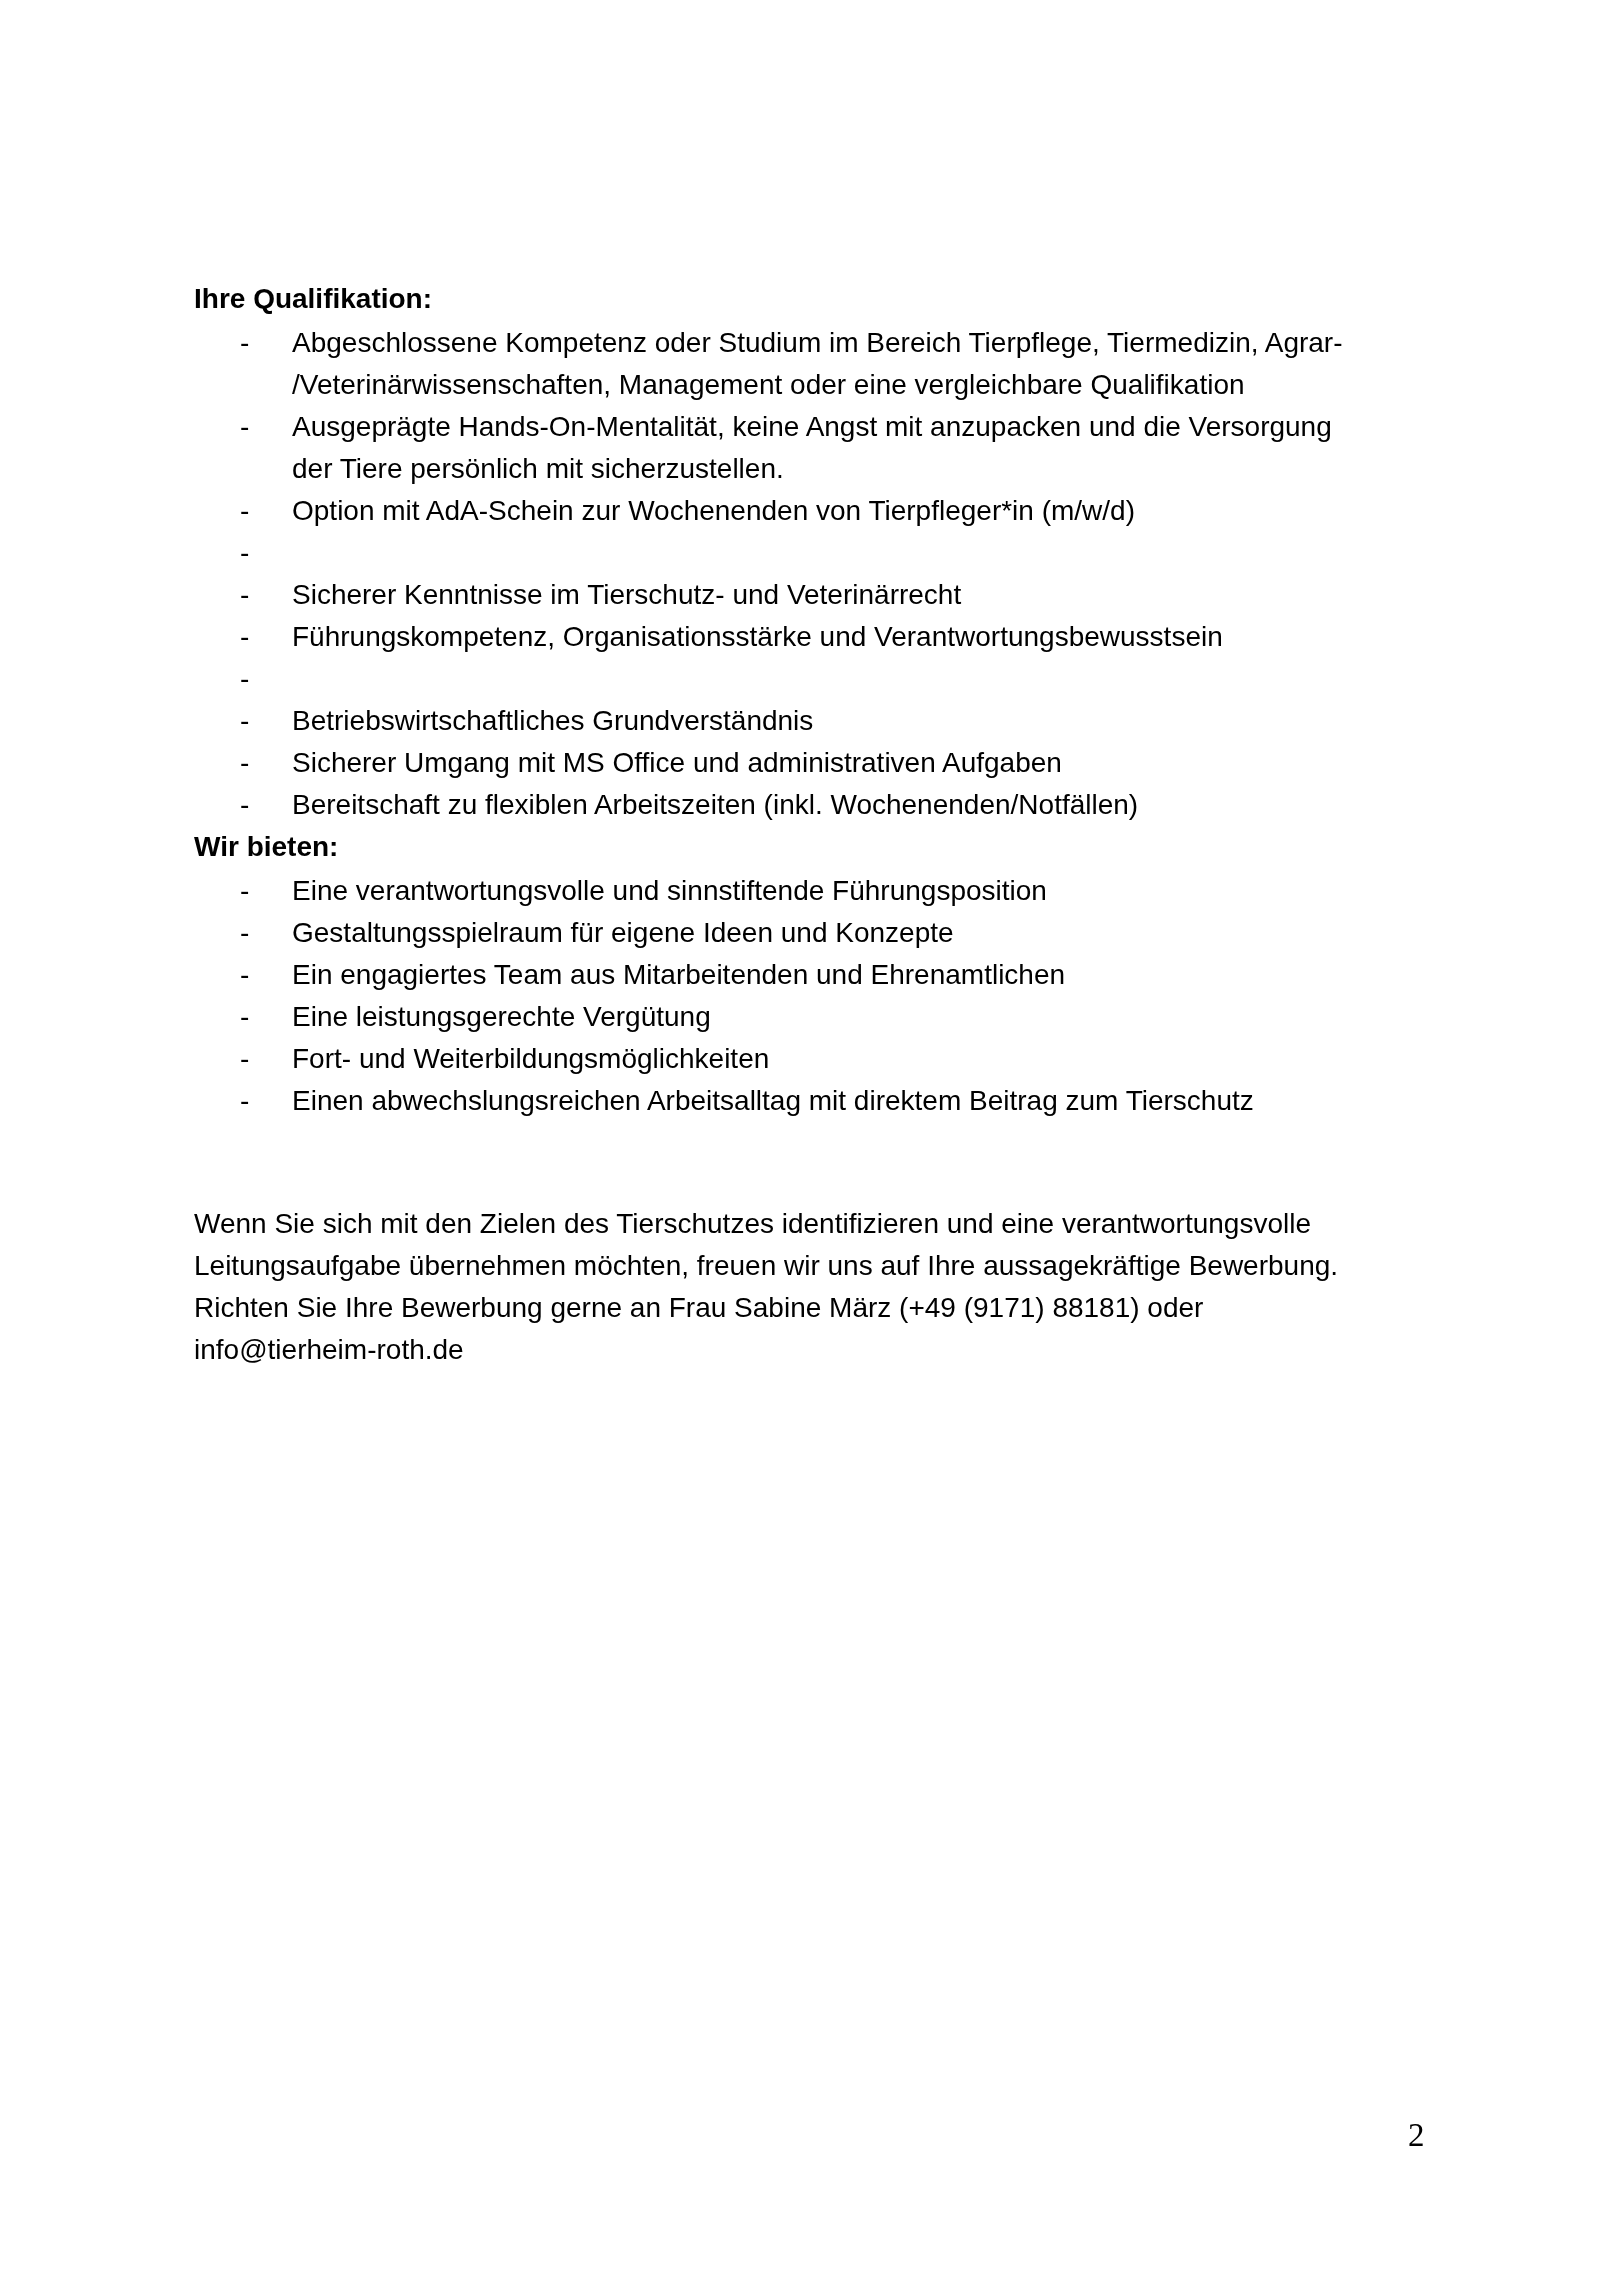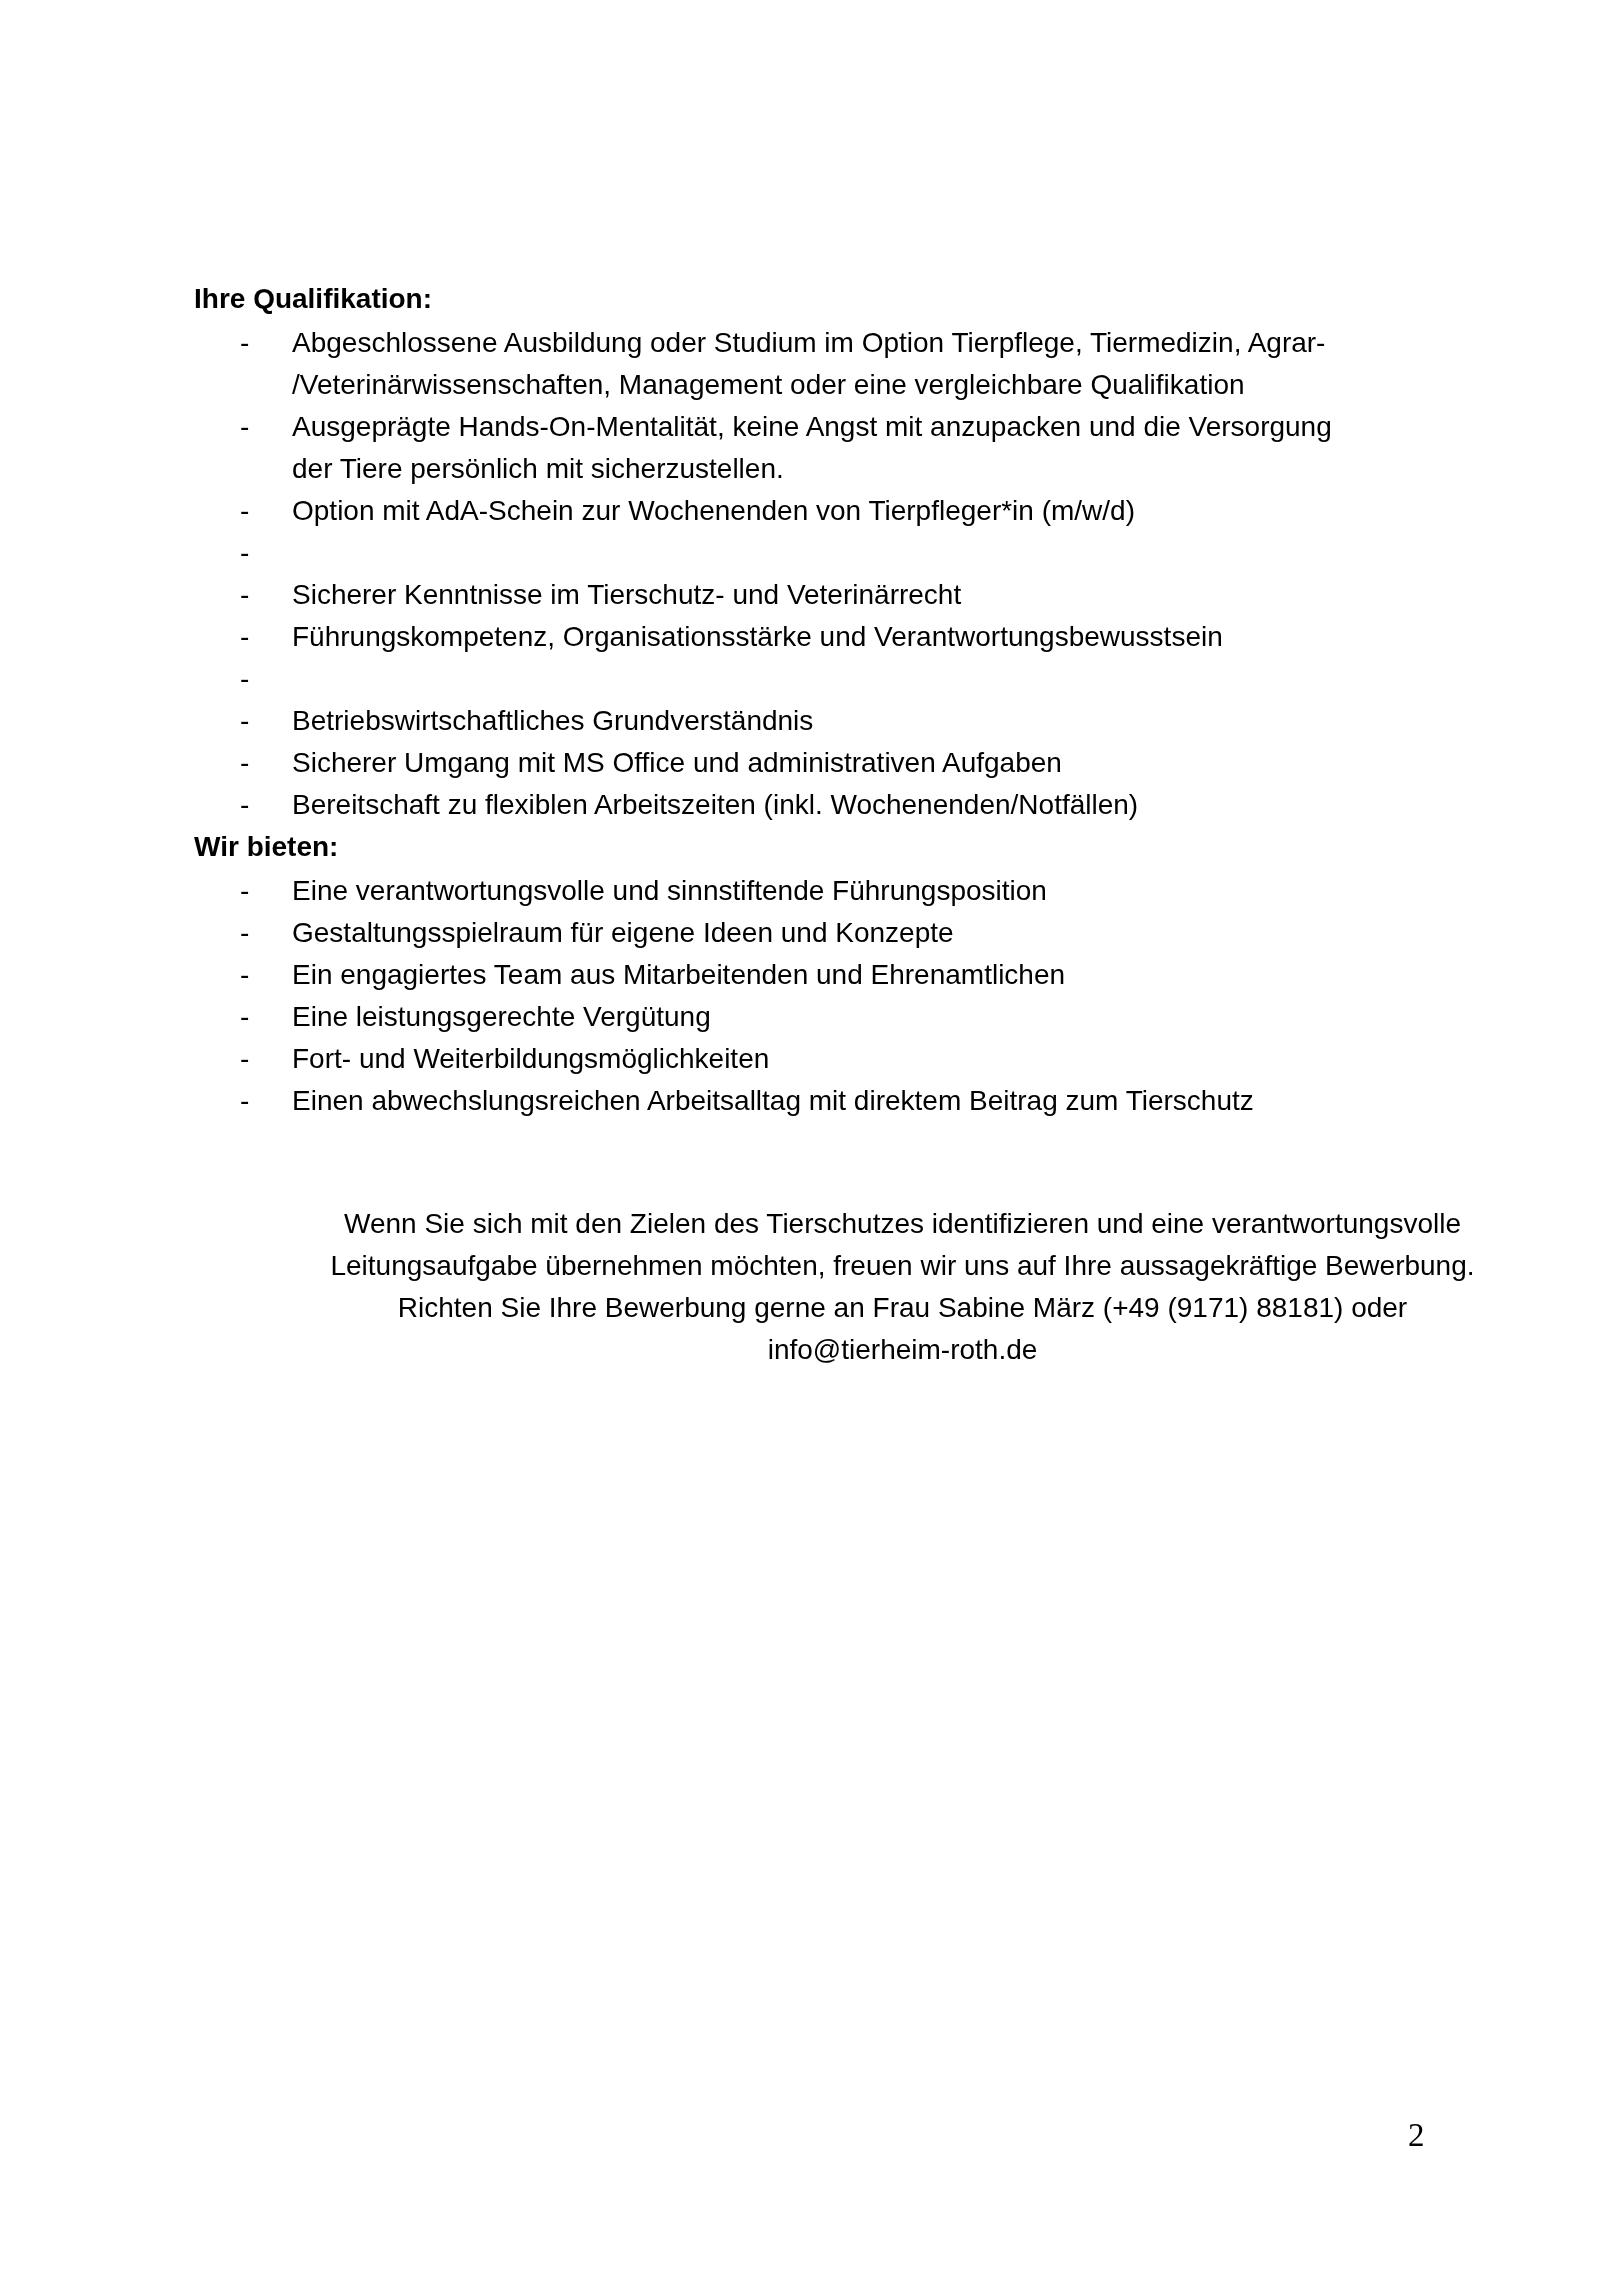--- a/index.html
+++ b/index.html
@@ -41,42 +41,41 @@
   ul.dash-list .marker {
     flex: none;
     width: 52px;
   }
   ul.dash-list .item-text {
     white-space: pre-line;
   }
   .closing {
     margin: 81px 5px 0 0;
     white-space: pre-line;
-    text-align: center;
   }
   .page-number {
     position: absolute;
     left: 1408px;
     top: 2117px;
     font-family: "Liberation Serif", "DejaVu Serif", serif;
     font-size: 33px;
     line-height: 37px;
   }
 </style>
 </head>
 <body>
 
 <div class="page">
 
   <h2 class="section-heading">Ihre Qualifikation:</h2>
 
   <ul class="dash-list">
     <li>
       <span class="marker">-</span>
-      <span class="item-text">Abgeschlossene Ausbildung oder Studium im Option Tierpflege, Tiermedizin, Agrar-
+      <span class="item-text">Abgeschlossene Kompetenz oder Studium im Bereich Tierpflege, Tiermedizin, Agrar-
 /Veterinärwissenschaften, Management oder eine vergleichbare Qualifikation</span>
     </li>
     <li>
       <span class="marker">-</span>
       <span class="item-text">Ausgeprägte Hands-On-Mentalität, keine Angst mit anzupacken und die Versorgung
 der Tiere persönlich mit sicherzustellen.</span>
     </li>
     <li>
       <span class="marker">-</span>
       <span class="item-text">Option mit AdA-Schein zur Wochenenden von Tierpfleger*in (m/w/d)</span>

